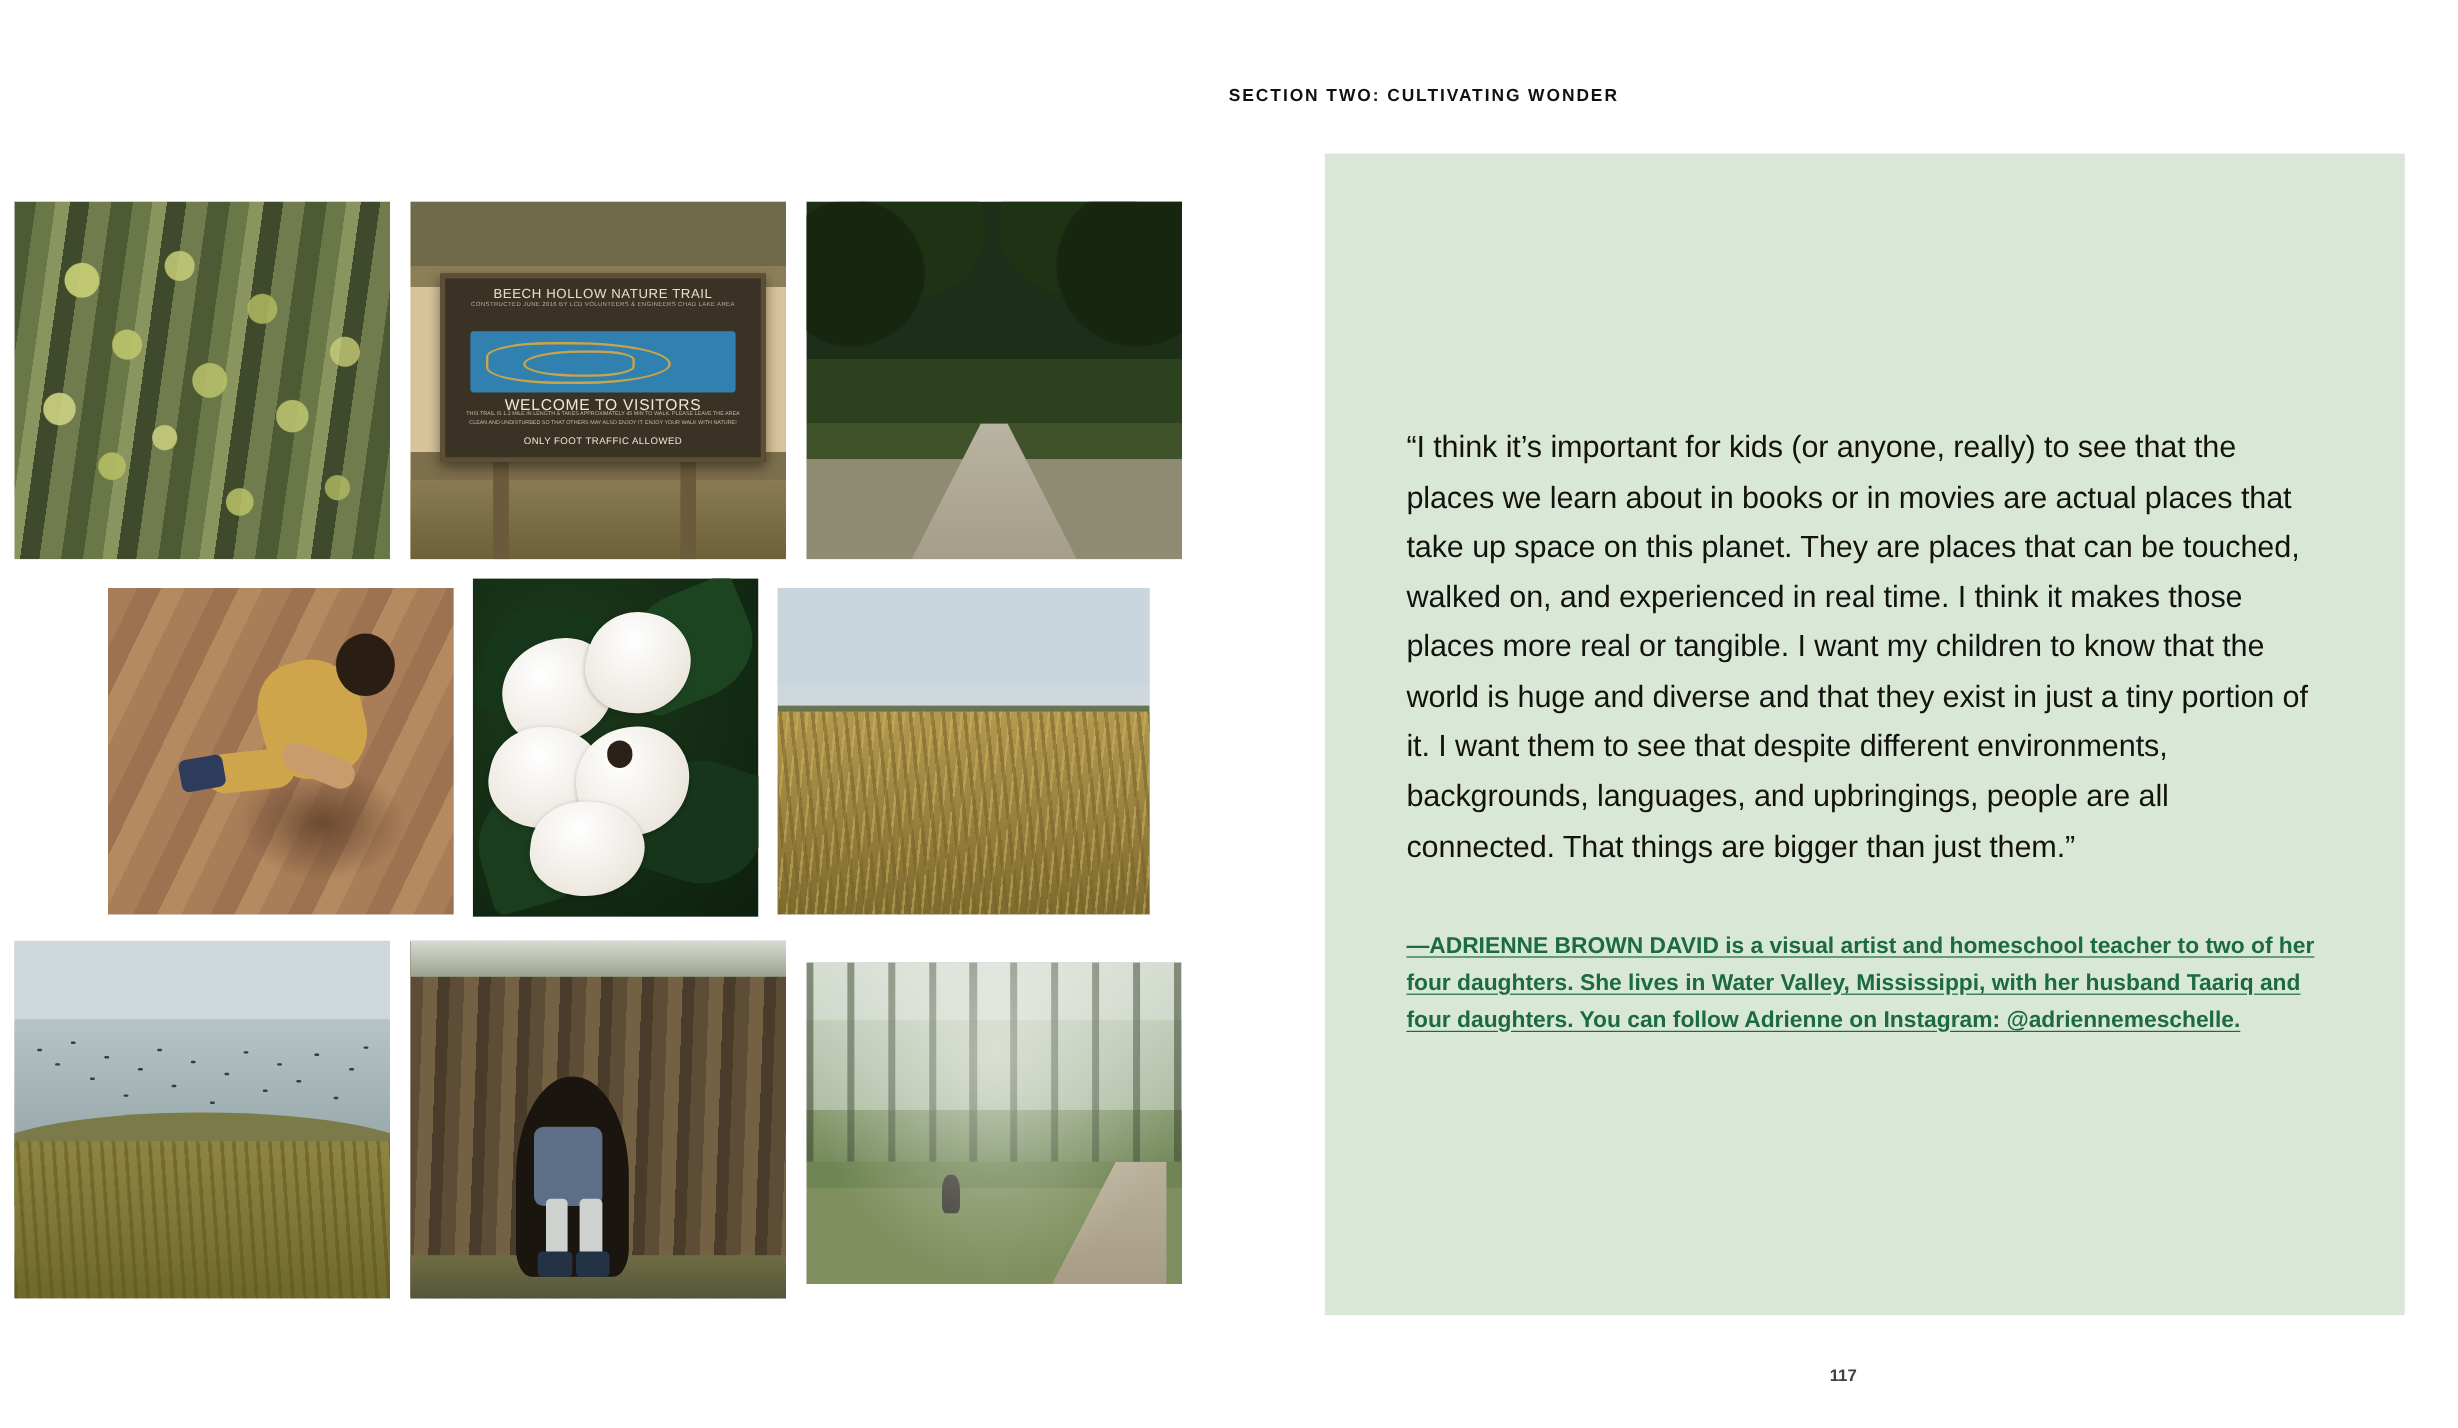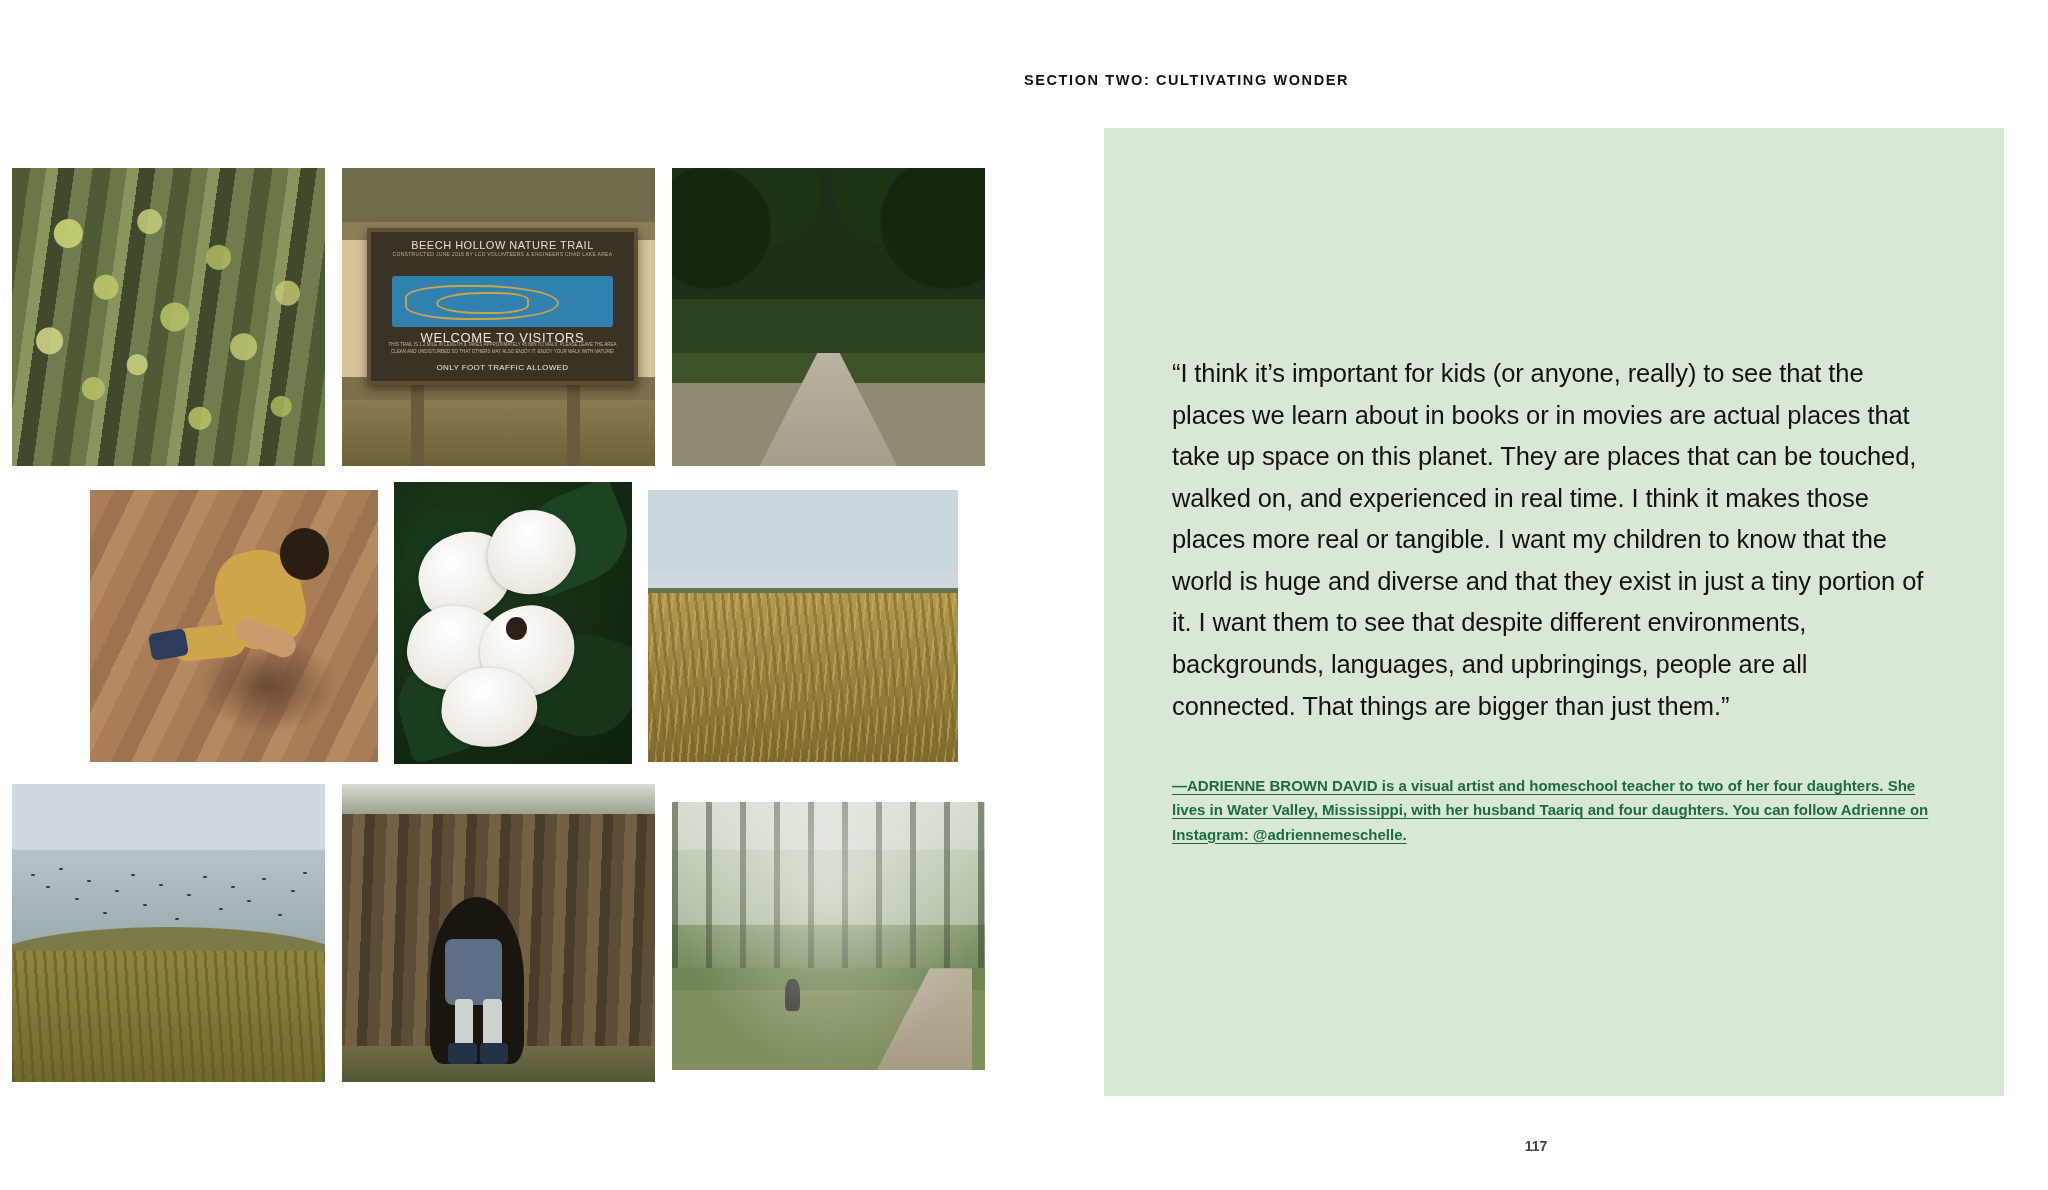--- a/index.html
+++ b/index.html
@@ -489,21 +489,21 @@
     font-size: 25.5px;
     line-height: 1.63;
     color: #14120f;
     letter-spacing: -.1px;
   }
   .tip-attr {
     position: absolute;
     left: 68px;
     right: 58px;
     top: 646px;
-    font-size: 15px;
+    font-size: 19px;
     line-height: 1.62;
     font-weight: bold;
     color: #1c6b3f;
   }
   .tip-attr .u { text-decoration: underline; text-underline-offset: 3px; }
   .page-number {
     position: absolute;
     left: 0;
     right: 0;
     top: 1138px;

